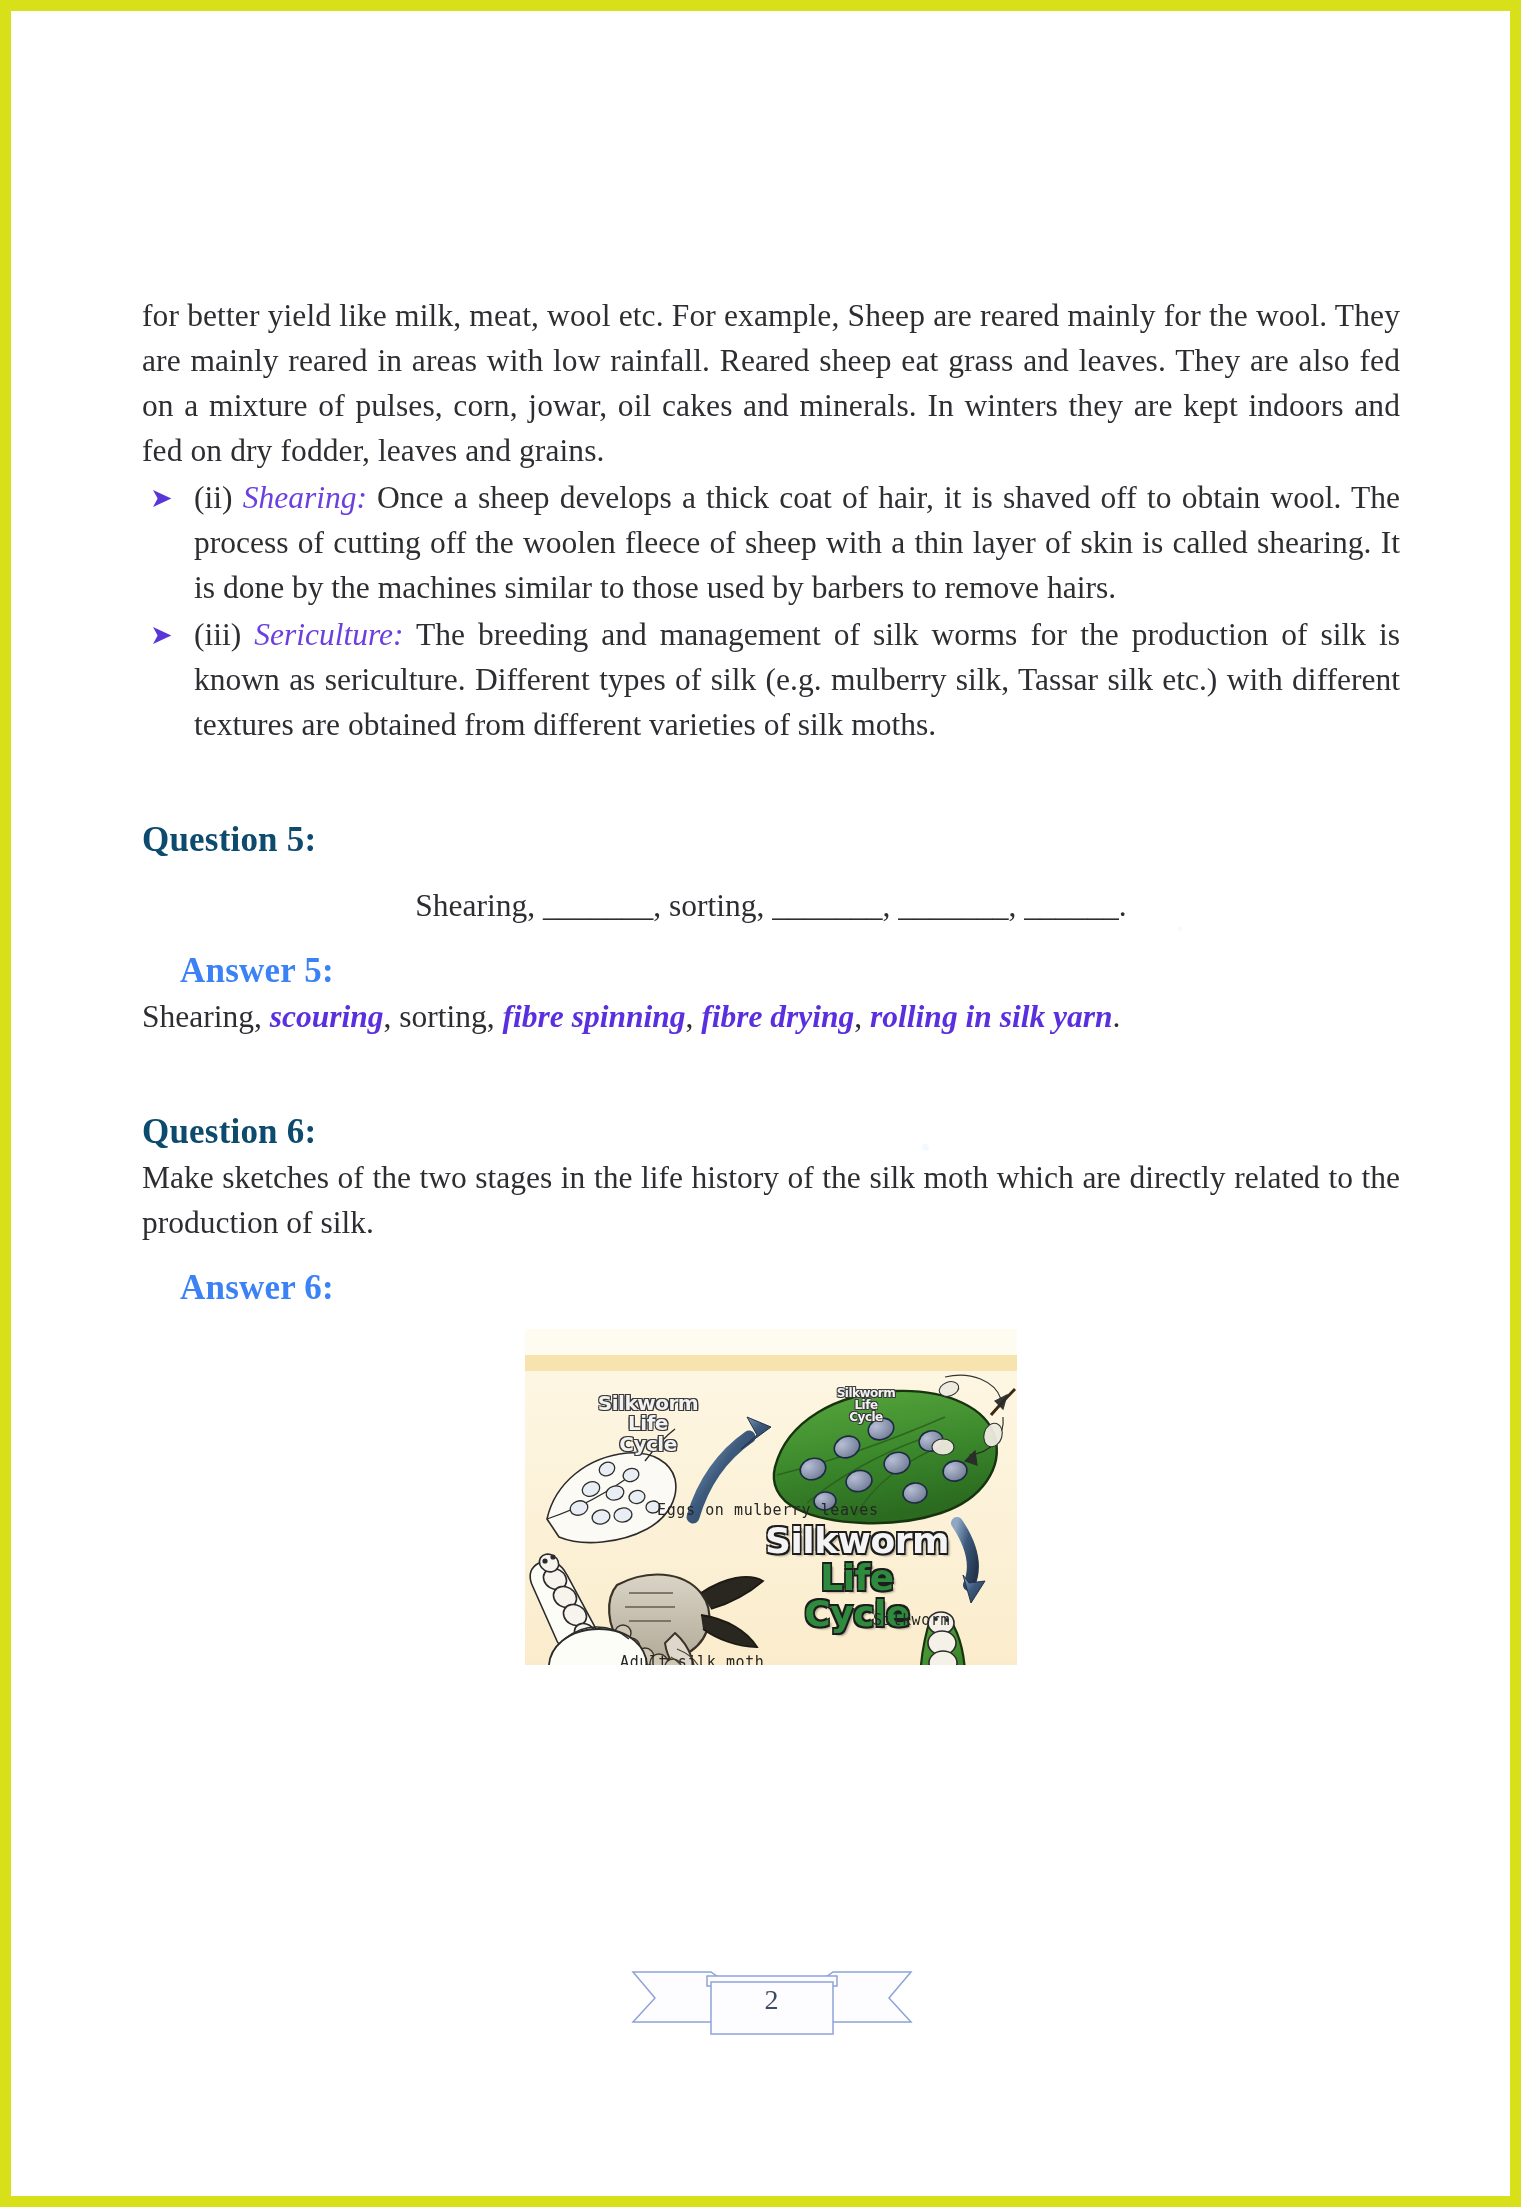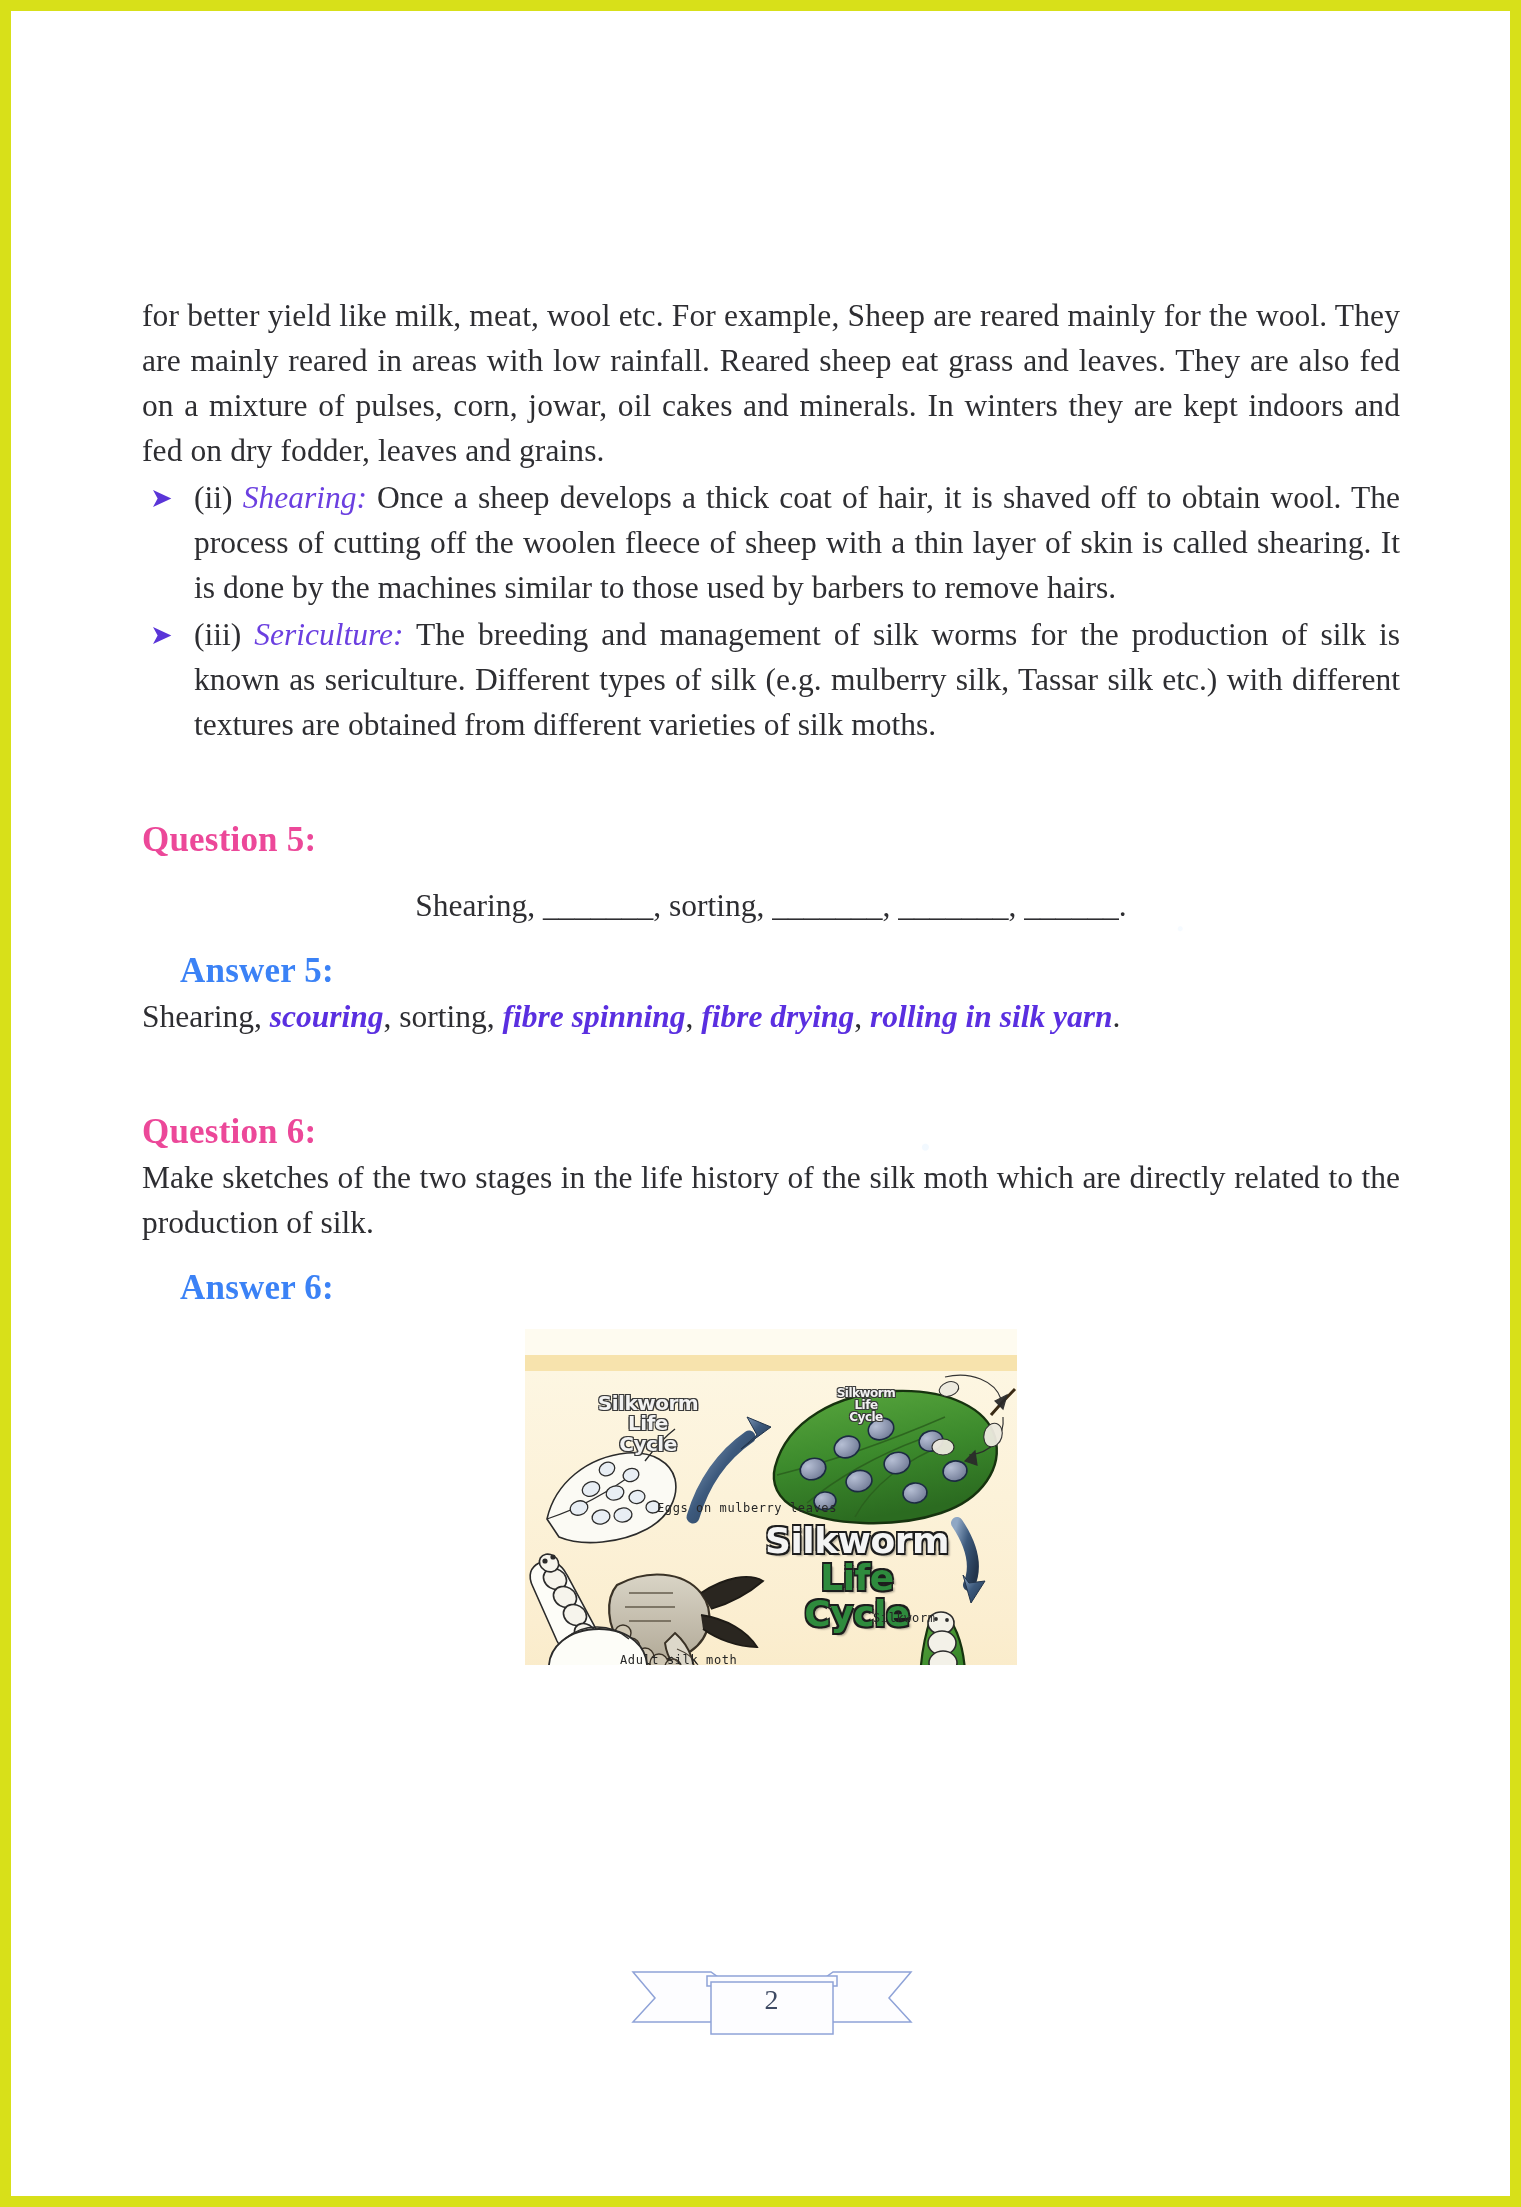--- a/index.html
+++ b/index.html
@@ -84,21 +84,21 @@
     text-justify: inter-word;
   }
   .term {
     color: #6b3fe0;
     font-style: italic;
   }
 
   .q-head {
     font-size: 35px;
     font-weight: bold;
-    color: #ec4899;
+    color: #0c4a6e;
     margin: 0;
     line-height: 46px;
     letter-spacing: 0.2px;
   }
   .a-head {
     font-size: 35px;
     font-weight: bold;
     color: #3b82f6;
     margin: 0 0 0 38px;
     line-height: 46px;
@@ -199,21 +199,21 @@
     font-size: 12px;
     color: #f2f2f2;
     text-shadow:
       -0.9px -0.9px 0 #3a3a3a, 0.9px -0.9px 0 #3a3a3a,
       -0.9px 0.9px 0 #3a3a3a, 0.9px 0.9px 0 #3a3a3a;
   }
 
   .fig-label {
     position: absolute;
     font-family: "DejaVu Sans Mono", monospace;
-    font-size: 12px;
+    font-size: 15px;
     color: #262626;
     letter-spacing: 0.6px;
     white-space: nowrap;
   }
   #lbl-eggs   { left: 132px; top: 130px; }
   #lbl-worm   { left: 348px; top: 240px; }
   #lbl-adult  { left:  95px; top: 282px; }
   #lbl-egg    { left: 178px; top: 307px; font-size: 11px; }
 
   

